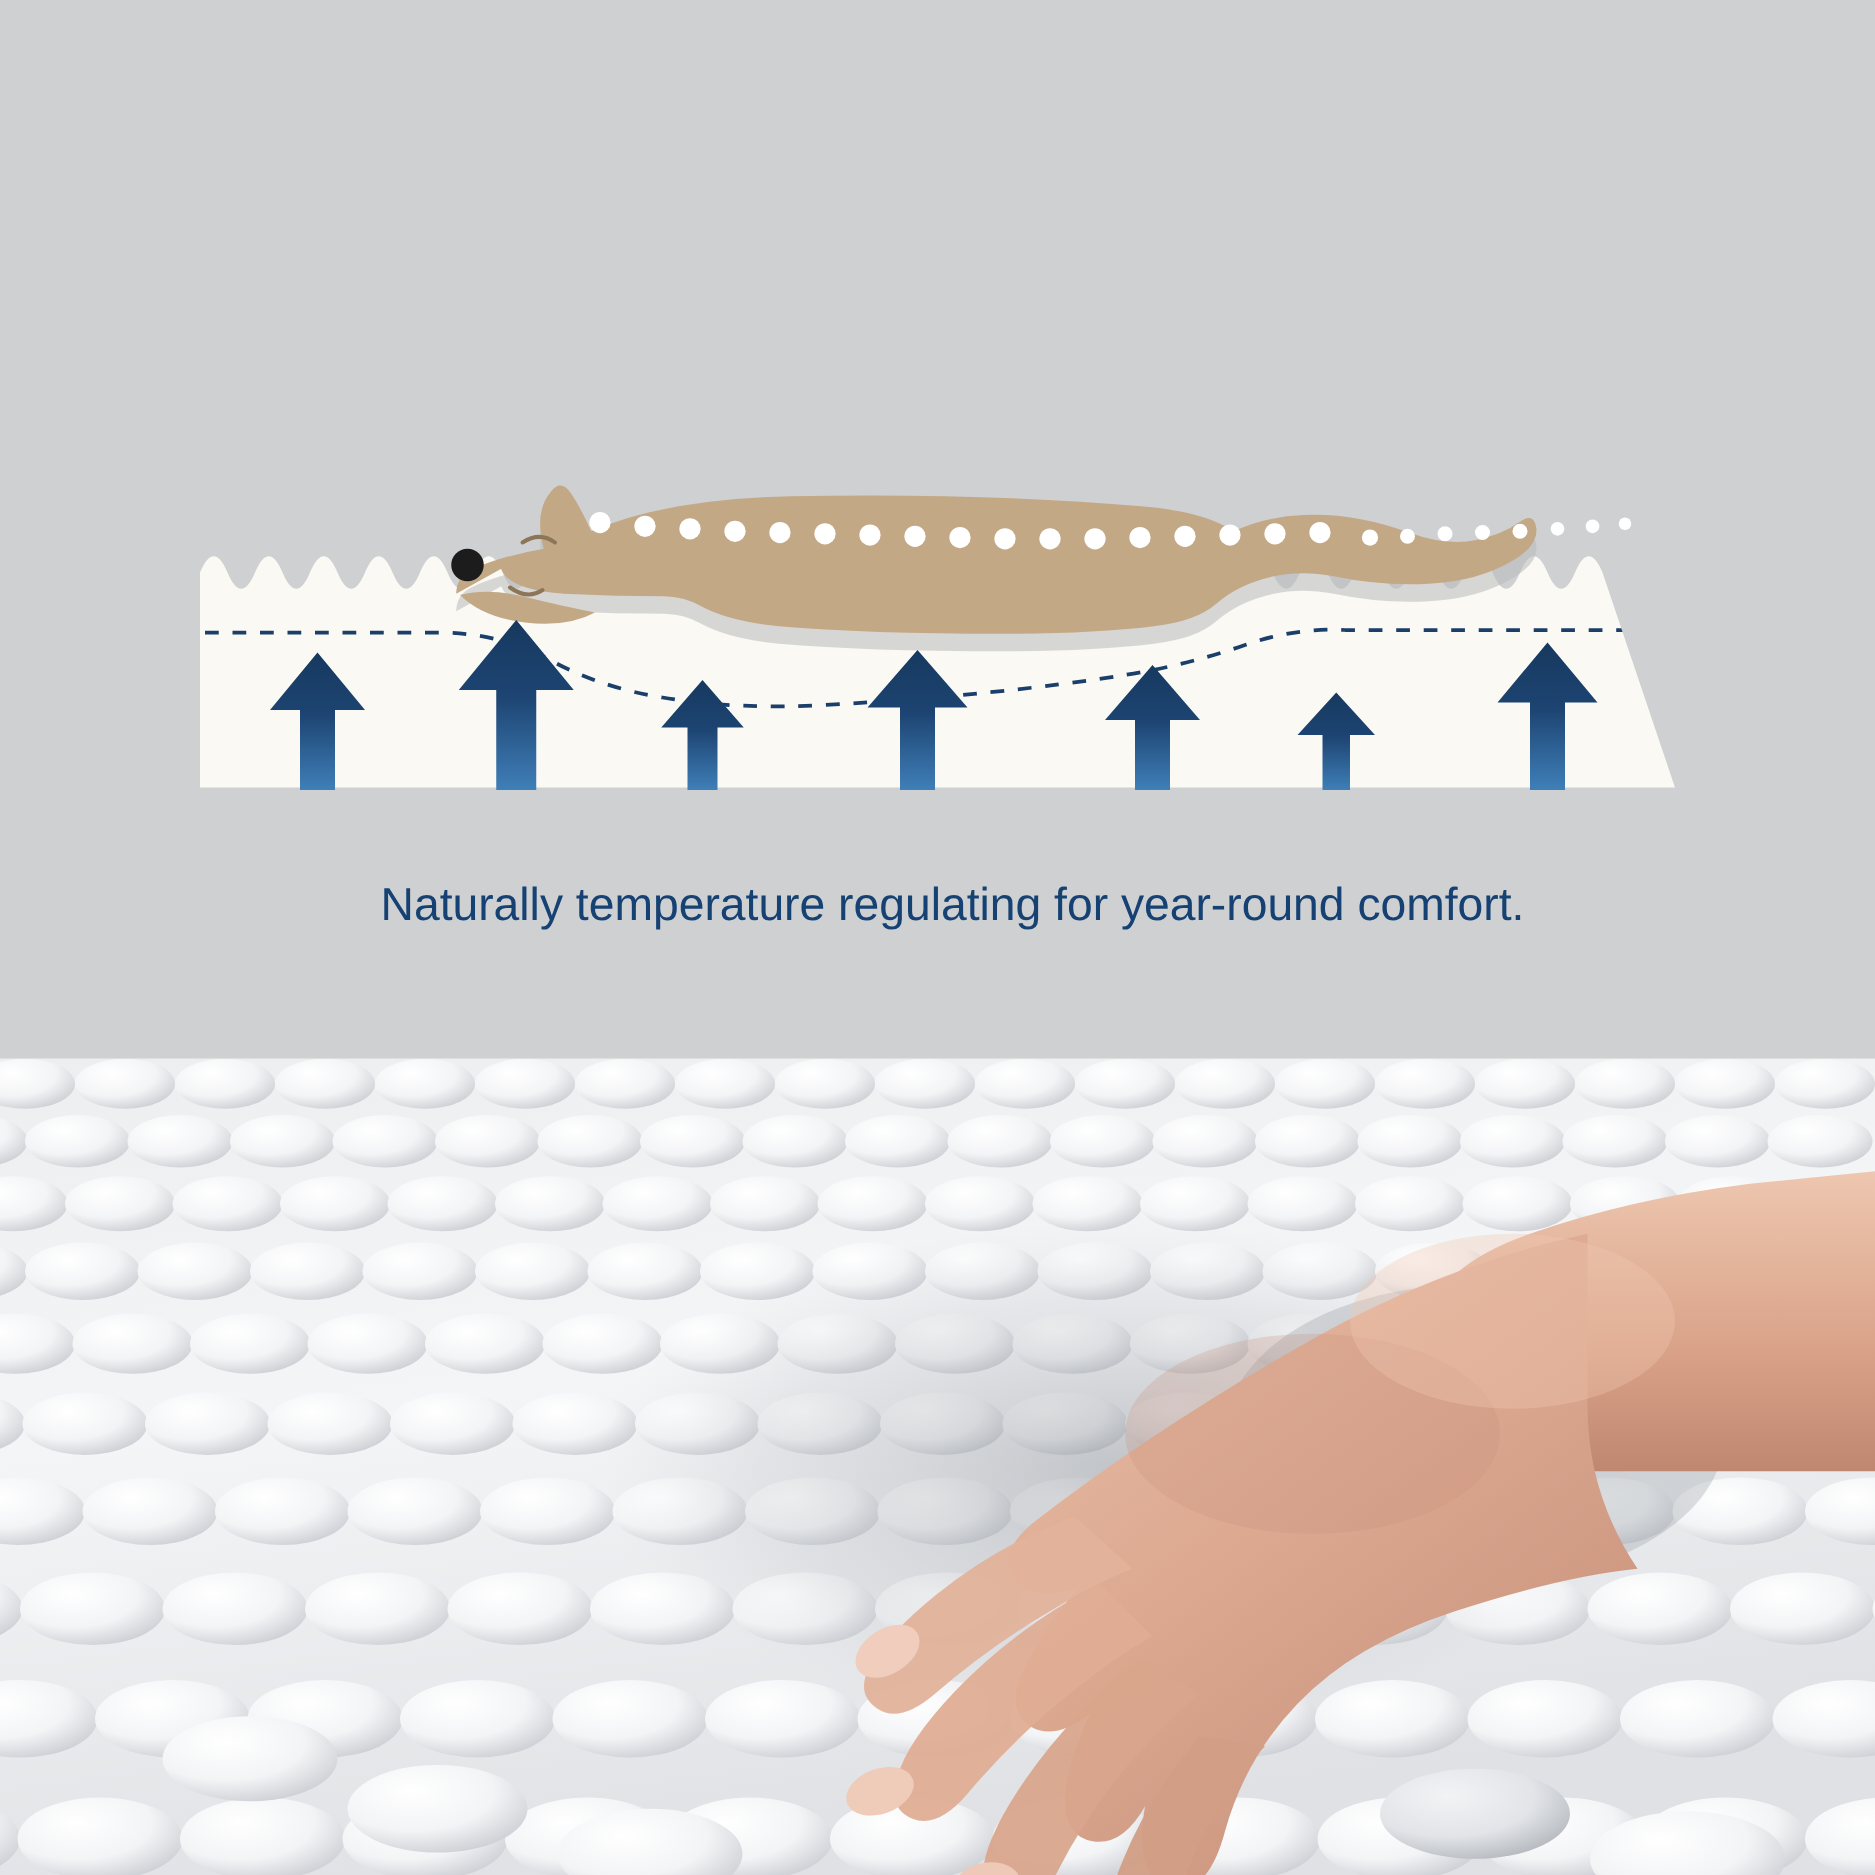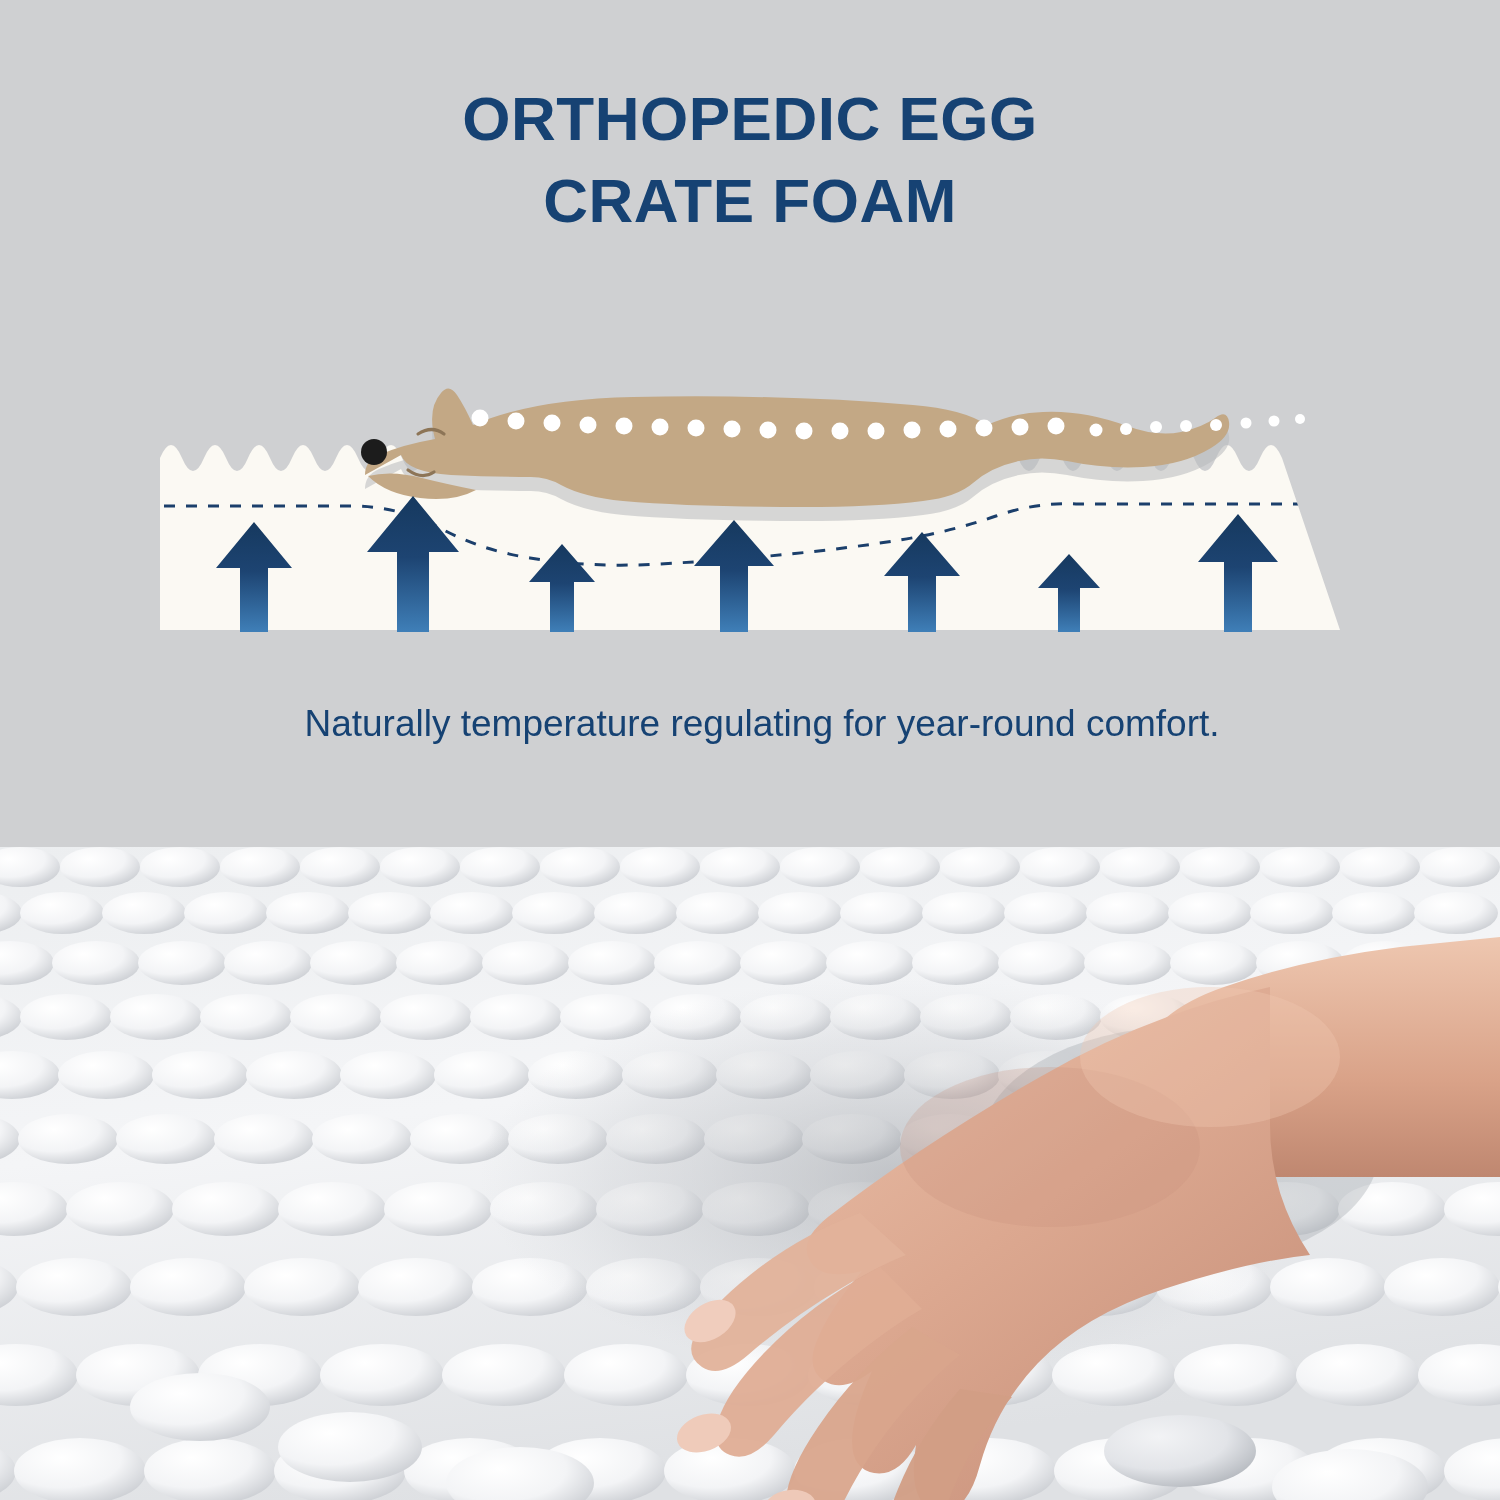--- a/index.html
+++ b/index.html
@@ -78,24 +78,20 @@
     display: block;
   }
 </style>
 </head>
 <body>
 
 <div id="page">
 
   <div id="top-panel">
 
-    <div id="headline">
-      <span class="line">ORTHOPEDIC EGG</span>
-      <span class="line">CRATE FOAM</span>
-    </div>
 
     <div id="illustration">
       <svg viewBox="0 0 1200 390" width="1200" height="390" xmlns="http://www.w3.org/2000/svg">
         <defs>
           <linearGradient id="arrowGrad" x1="0" y1="1" x2="0" y2="0">
             <stop offset="0%" stop-color="#3f7fb8"></stop>
             <stop offset="55%" stop-color="#1d4472"></stop>
             <stop offset="100%" stop-color="#16395f"></stop>
           </linearGradient>
           <clipPath id="foamClip">

